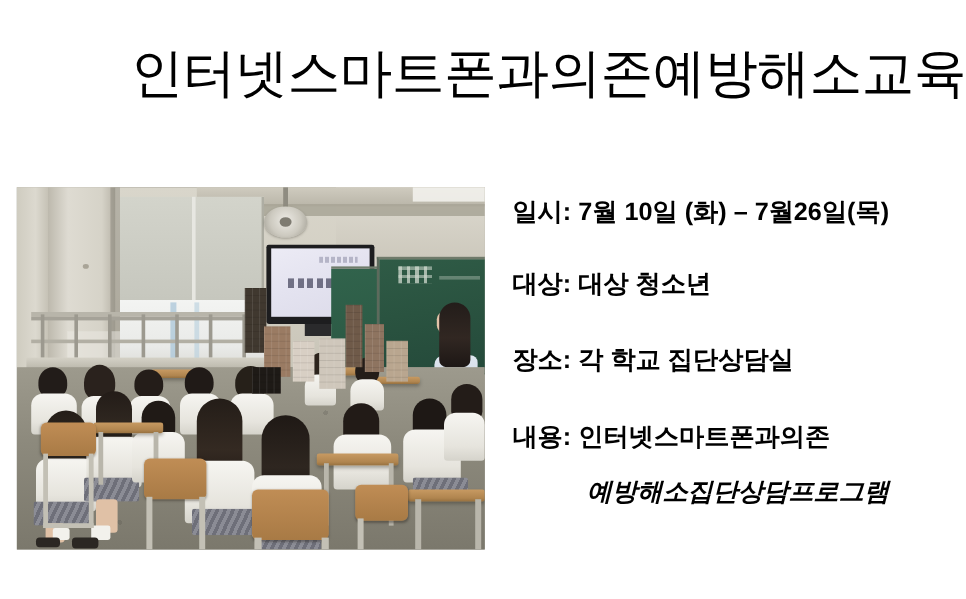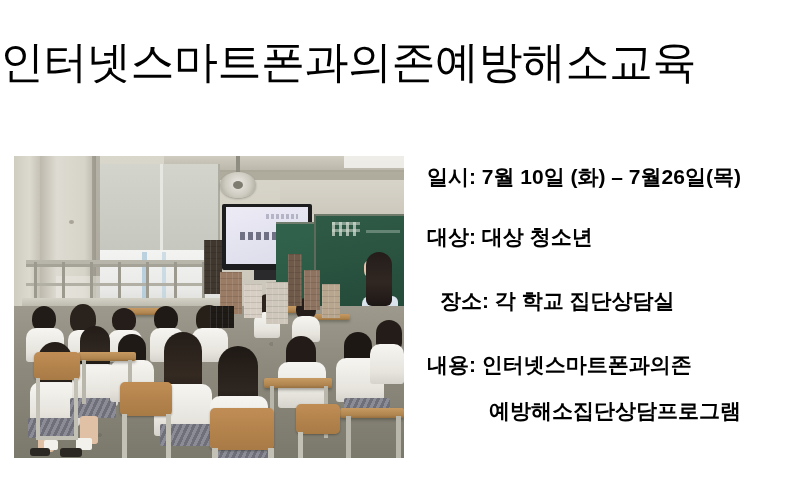--- a/index.html
+++ b/index.html
@@ -16,21 +16,21 @@
     color: #000000;
     position: relative;
   }
 
   
   .slide-title {
     position: absolute;
     left: 0;
     top: 34px;
     width: 805px;
-    text-align: left;
+    text-align: right;
     font-size: 44px;
     line-height: 56px;
     font-weight: 400;
     letter-spacing: -0.5px;
     white-space: nowrap;
     color: #000000;
   }
 
   
   .photo-frame {
@@ -362,23 +362,23 @@
   }
   .info-line {
     font-size: 21px;
     line-height: 26px;
     font-weight: 700;
     white-space: nowrap;
     color: #000000;
   }
   .info-line.l1 { position: absolute; top: 4px;   left: 0px; }
   .info-line.l2 { position: absolute; top: 64px;  left: 0px; }
-  .info-line.l3 { position: absolute; top: 128px; left: 13px; }
+  .info-line.l3 { position: absolute; top: 128px; left: 0px; }
   .info-line.l4 { position: absolute; top: 192px; left: 0px; }
-  .info-line.l5 { position: absolute; top: 238px; left: 62px; }
+  .info-line.l5 { position: absolute; top: 238px; left: 62px; font-style: italic; }
 </style>
 </head>
 <body>
 
 <div class="slide-title">인터넷스마트폰과의존예방해소교육</div>
 
 <div class="photo-frame" aria-label="교실에서 교복을 입은 학생들이 책상에 앉아 교사의 수업을 듣고 있는 사진">
   <div class="photo-scene">
 
     <div class="wall-upper"></div>

